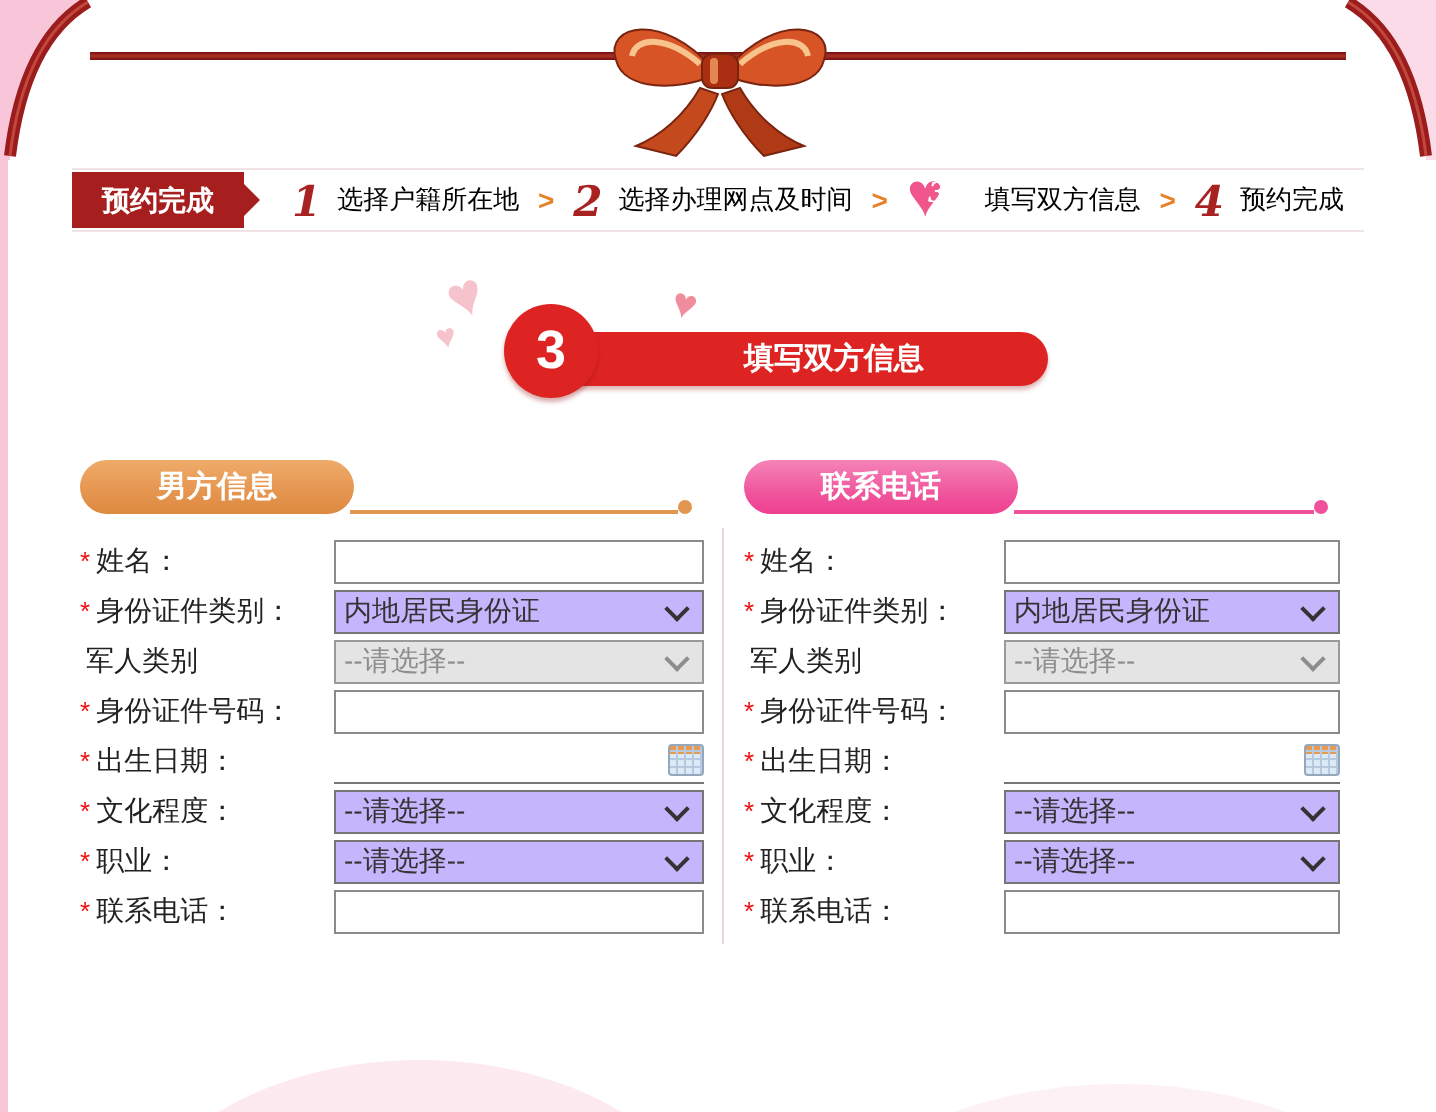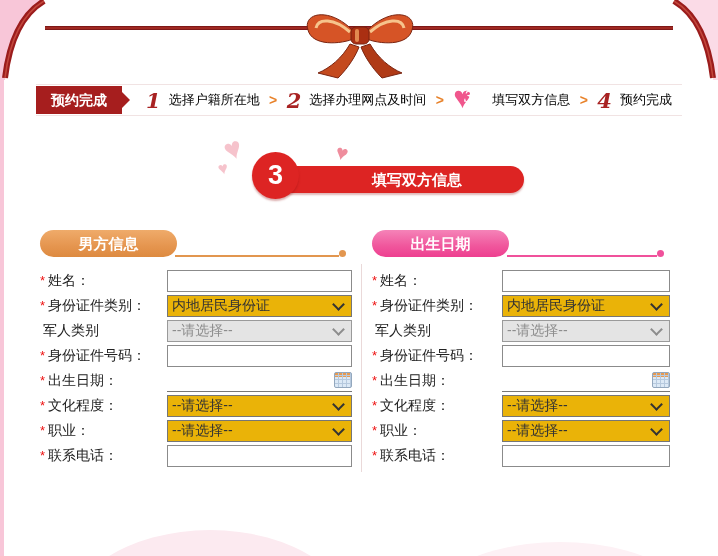--- a/index.html
+++ b/index.html
@@ -57,21 +57,21 @@
   .female .hdot{background:#f0519b;}
 
   .rows{margin-top:13px;}
   .row{display:flex;align-items:center;height:22px;margin-bottom:3px;}
   .lbl{flex:1;text-align:left;font-size:14px;color:#222;padding-right:6px;white-space:nowrap;}
   .star{color:var(--required_red,#ee1111);margin-right:3px;font-size:13px;}
   .ctrl-m{width:185px;flex:0 0 auto;}
   .ctrl-f{width:168px;flex:0 0 auto;}
   .ti{box-sizing:border-box;width:100%;height:22px;border:1px solid #8b8b8b;background:#fff;
         font-size:13px;padding:0 3px;outline:none;}
-  .sel{box-sizing:border-box;height:22px;border:1px solid #767676;background:#eab308;
+  .sel{box-sizing:border-box;height:22px;border:1px solid #767676;background:#c4b5fd;
         display:flex;align-items:center;justify-content:space-between;padding-left:4px;
         font-size:14px;color:#333;cursor:default;}
   .sel .chev{width:7px;height:7px;border-right:2px solid #333;border-bottom:2px solid #333;
         transform:rotate(45deg);margin-right:8px;margin-top:-3px;flex:0 0 auto;}
   .sel.dis{background:#e4e4e4;border-color:#9a9a9a;color:#8d8d8d;}
   .sel.dis .chev{border-color:#8d8d8d;}
   .datebox{box-sizing:border-box;height:21px;border-bottom:1px solid #777;
         display:flex;align-items:center;justify-content:flex-end;}
   .cal{width:16px;height:14px;border:1px solid #93a7bd;border-radius:2px;margin-bottom:1px;
         background-color:#dce9f6;
@@ -227,21 +227,21 @@
         <div class="lbl"><span class="star">*</span><span>联系电话：</span></div>
         <div class="ctrl-m"><input class="ti" type="text" value="" style=""></div>
       </div>
     </div>
   </div>
 
   <div class="divider"></div>
 
   <div class="col col-female female">
     <div class="colhead">
-      <div class="hpill">出生日期</div>
+      <div class="hpill">联系电话</div>
       <div class="hline"></div>
       <div class="hdot"></div>
     </div>
     <div class="rows">
       <div class="row">
         <div class="lbl"><span class="star">*</span><span>姓名：</span></div>
         <div class="ctrl-f"><input class="ti" type="text" value="" style=""></div>
       </div>
       <div class="row">
         <div class="lbl"><span class="star">*</span><span>身份证件类别：</span></div>

